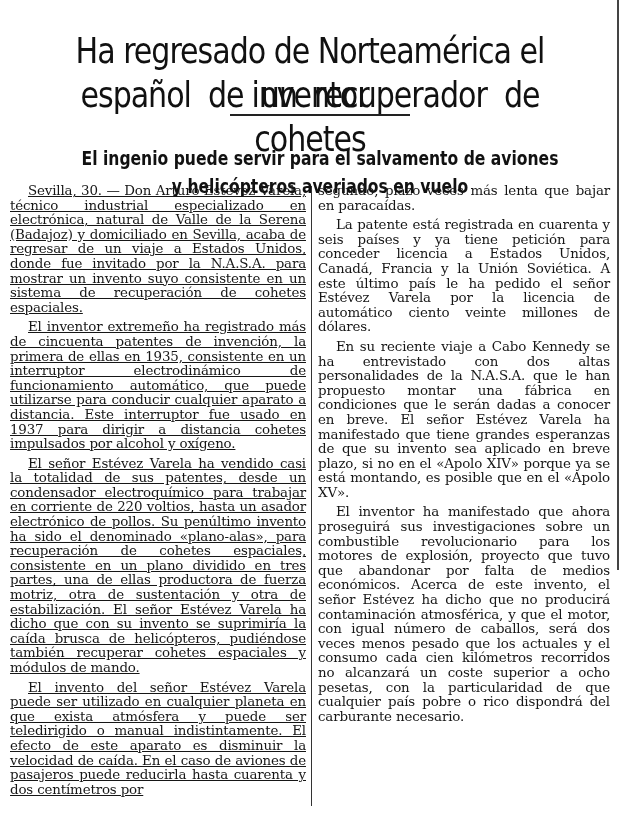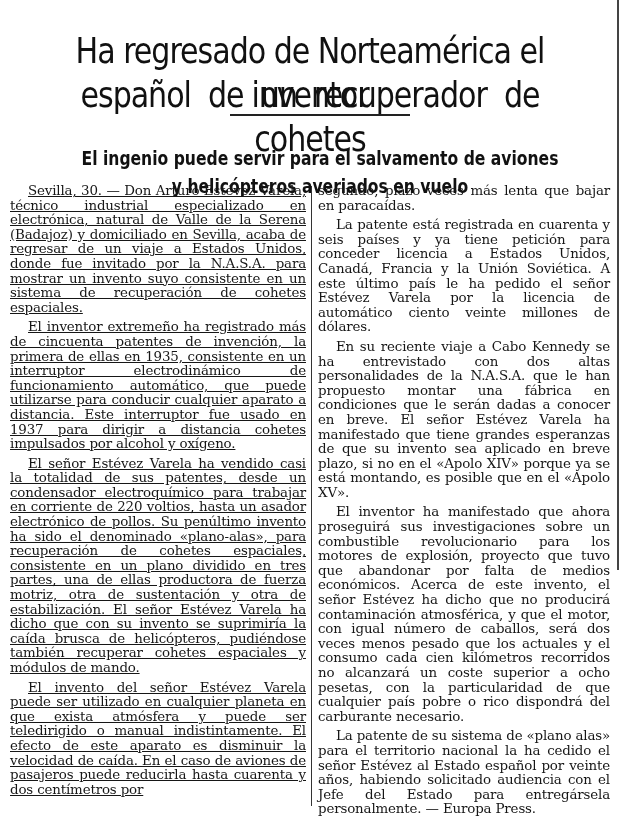--- a/index.html
+++ b/index.html
@@ -58,15 +58,14 @@
     <p>El invento del señor Estévez Varela puede ser utilizado en cualquier planeta en que exista atmósfera y puede ser teledirigido o manual indistintamente. El efecto de este aparato es disminuir la velocidad de caída. En el caso de aviones de pasajeros puede reducirla hasta cuarenta y dos centímetros por</p>
   </div>
 
   <div class="col-divider"></div>
 
   <div class="col col-right">
     <p style="text-indent:0">segundo, plazo veces más lenta que bajar en paracaídas.</p>
     <p>La patente está registrada en cuarenta y seis países y ya tiene petición para conceder licencia a Estados Unidos, Canadá, Francia y la Unión Soviética. A este último país le ha pedido el señor Estévez Varela por la licencia de automático ciento veinte millones de dólares.</p>
     <p>En su reciente viaje a Cabo Kennedy se ha entrevistado con dos altas personalidades de la N.A.S.A. que le han propuesto montar una fábrica en condiciones que le serán dadas a conocer en breve. El señor Estévez Varela ha manifestado que tiene grandes esperanzas de que su invento sea aplicado en breve plazo, si no en el «Apolo XIV» porque ya se está montando, es posible que en el «Apolo XV».</p>
     <p>El inventor ha manifestado que ahora proseguirá sus investigaciones sobre un combustible revolucionario para los motores de explosión, proyecto que tuvo que abandonar por falta de medios económicos. Acerca de este invento, el señor Estévez ha dicho que no producirá contaminación atmosférica, y que el motor, con igual número de caballos, será dos veces menos pesado que los actuales y el consumo cada cien kilómetros recorridos no alcanzará un coste superior a ocho pesetas, con la particularidad de que cualquier país pobre o rico dispondrá del carburante necesario.</p>
-    <p>La patente de su sistema de «plano alas» para el territorio nacional la ha cedido el señor Estévez al Estado español por veinte años, habiendo solicitado audiencia con el Jefe del Estado para entregársela personalmente. — Europa Press.</p>
   </div>
 </div>
 
 </body></html>

